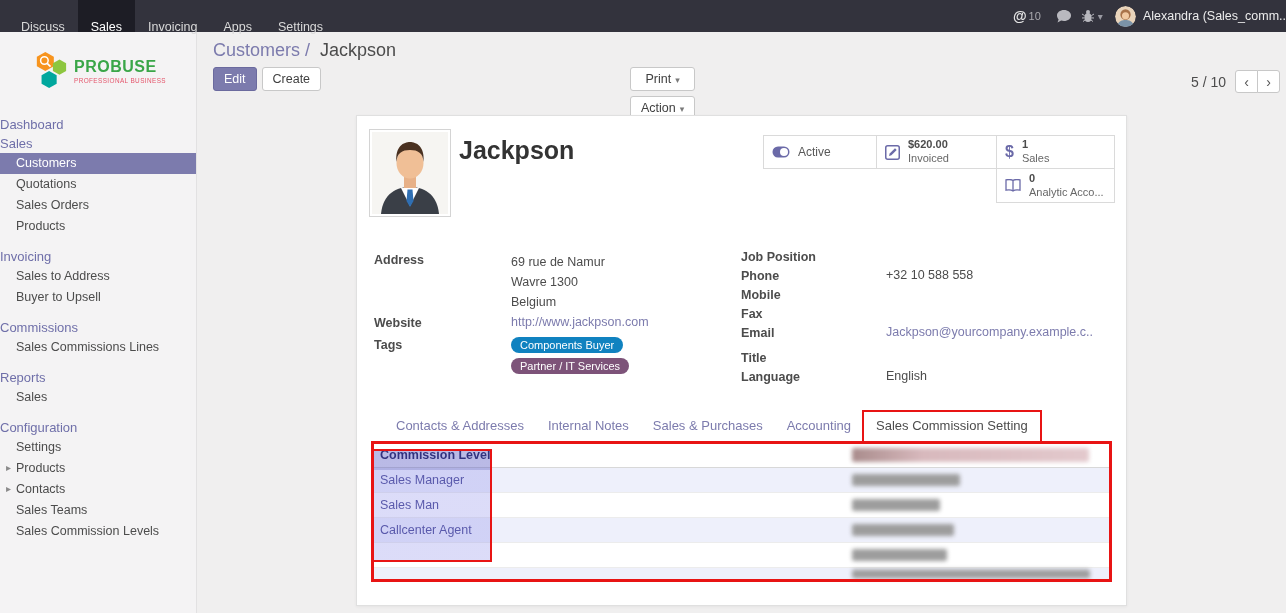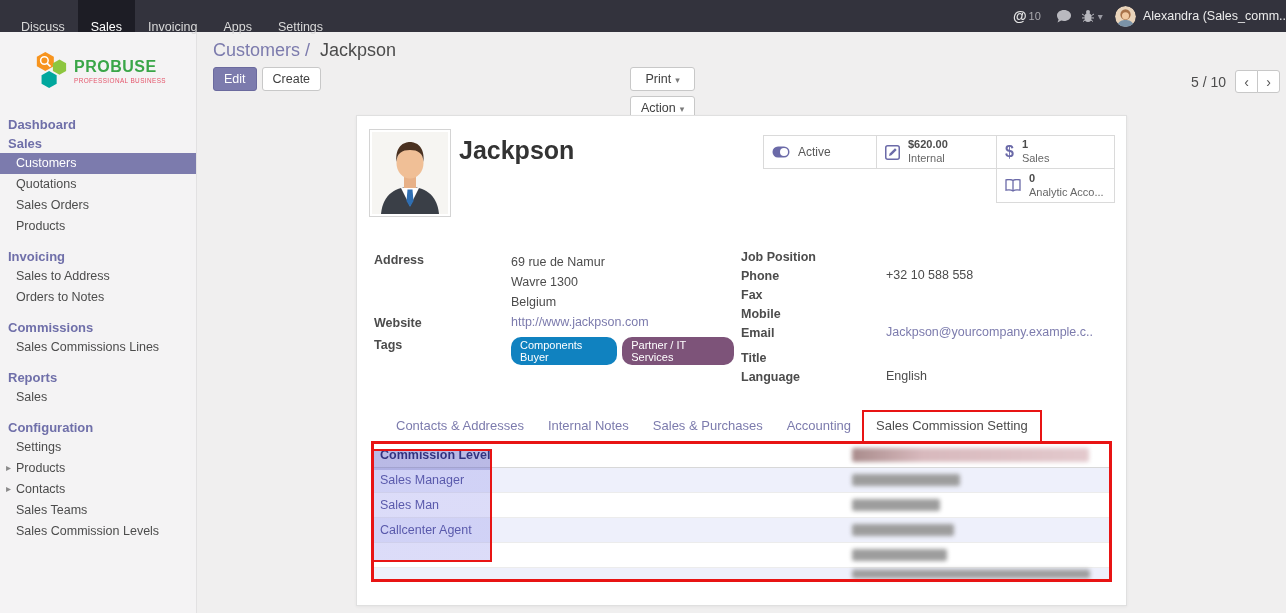--- a/index.html
+++ b/index.html
@@ -21,21 +21,21 @@
   .tb-user { font-size:12.5px; color:#ececec; margin-left:7px; }
 
   
   .sidebar { position:absolute; left:0; top:32px; width:197px; height:581px; background:#f4f3f4; border-right:1px solid #e2e1e2; z-index:20; }
   .logo { display:flex; align-items:center; gap:6px; padding:18px 6px 16px 34px; cursor:pointer; }
   .lt1 { font-size:16px; font-weight:bold; color:#3aa648; letter-spacing:.5px; }
   .lt2 { font-size:6.4px; color:#e4556b; letter-spacing:.4px; margin-top:1px; }
   .nav { margin-top:8px; }
   .nav-sec { margin-top:10px; }
   .nav-sec.tight { margin-top:0; }
-  .nav-head { color:#6f6fa9; font-weight:bold; font-size:13px; padding:2px 8px; cursor:pointer; }
+  .nav-head { color:#6f6fa9; font-weight:normal; font-size:13px; padding:2px 0; cursor:pointer; }
   .nav-item { font-size:12.5px; color:#4c4c4c; padding:3px 8px 4px 16px; cursor:pointer; position:relative; }
   .nav-item.active { background:#7c7bad; color:#fff; }
   .nav-item .exp { position:absolute; left:6px; top:4px; color:#8a8a8a; font-size:10px; }
 
   
   .main { position:absolute; left:197px; top:32px; width:1089px; height:581px; background:#f0efef; }
   .breadcrumb { position:absolute; left:16px; top:8px; font-size:18px; }
   .bc-link { color:#7c7bad; cursor:pointer; }
   .bc-sep { color:#7c7bad; margin:0 5px; }
   .bc-cur { color:#4c4c4c; }
@@ -71,21 +71,21 @@
   .fields-left { position:absolute; left:17px; top:136px; width:360px; }
   .fields-right { position:absolute; left:384px; top:133px; width:365px; }
   .frow { display:flex; margin-bottom:3px; }
   .flabel { width:137px; flex:none; font-weight:bold; color:#4c4c4c; font-size:12.5px; padding-top:1px; }
   .fields-right .flabel { width:145px; }
   .fields-right .frow { margin-bottom:1px; min-height:18px; }
   .frow.gap-top { margin-top:7px; }
   .fval { font-size:12.5px; color:#4c4c4c; }
   .addr-line { line-height:20px; }
   .link { color:#7c7bad; cursor:pointer; }
-  .tagcol { display:flex; flex-direction:row; gap:5px; align-items:flex-start; }
+  .tagcol { display:flex; flex-direction:column; gap:5px; align-items:flex-start; }
   .tag { color:#fff; font-size:11px; padding:2px 9px; border-radius:10px; cursor:pointer; }
   .tag-blue { background:#1082c0; }
   .tag-purple { background:#7d5379; }
 
   
   .tabs { position:absolute; left:17px; top:295px; width:737px; height:31px; border-bottom:1px solid #d9d9d9; display:flex; padding-left:10px; }
   .tab { font-size:13px; color:#7c7bad; line-height:30px; padding:0 12px; cursor:pointer; position:relative; }
   .tab.active { color:#4c4c4c; background:#fff; border:1px solid #d9d9d9; border-bottom-color:#fff; margin-bottom:-1px; line-height:28px; }
   .anno-tab { position:absolute; inset:-2px; border:2px solid #e81414; pointer-events:none; }
 
@@ -176,21 +176,21 @@
       <div class="nav-sec tight">
         <div class="nav-head">Sales</div>
         <div class="nav-item active">Customers</div>
         <div class="nav-item">Quotations</div>
         <div class="nav-item">Sales Orders</div>
         <div class="nav-item">Products</div>
       </div>
       <div class="nav-sec">
         <div class="nav-head">Invoicing</div>
         <div class="nav-item">Sales to Address</div>
-        <div class="nav-item">Orders to Notes</div>
+        <div class="nav-item">Buyer to Upsell</div>
       </div>
       <div class="nav-sec">
         <div class="nav-head">Commissions</div>
         <div class="nav-item">Sales Commissions Lines</div>
       </div>
       <div class="nav-sec">
         <div class="nav-head">Reports</div>
         <div class="nav-item">Sales</div>
       </div>
       <div class="nav-sec">
@@ -257,21 +257,21 @@
 
       <div class="stat" id="stat-invoiced">
         <span class="stat-ico">
           <svg width="15" height="15" viewBox="0 0 15 15">
               <rect x="0.75" y="0.75" width="13.5" height="13.5" rx="2" fill="none" stroke="#6b6aa8" stroke-width="1.5"></rect>
               <path d="M4 11 L4.7 8.6 L10 3.3 L11.7 5 L6.4 10.3 Z" fill="#6b6aa8"></path>
             </svg>
         </span>
         <span class="stat-txt">
           <span class="stat-val">$620.00</span>
-          <span class="stat-lbl">Internal</span>
+          <span class="stat-lbl">Invoiced</span>
         </span>
       </div>
 
       <div class="stat" id="stat-sales">
         <span class="stat-ico stat-dollar">$</span>
         <span class="stat-txt">
           <span class="stat-val">1</span>
           <span class="stat-lbl">Sales</span>
         </span>
       </div>
@@ -313,25 +313,25 @@
       <div class="fields-right">
         <div class="frow">
             <span class="flabel">Job Position</span>
             <span class="fval"></span>
           </div>
         <div class="frow">
             <span class="flabel">Phone</span>
             <span class="fval">+32 10 588 558</span>
           </div>
         <div class="frow">
+            <span class="flabel">Mobile</span>
+            <span class="fval"></span>
+          </div>
+        <div class="frow">
             <span class="flabel">Fax</span>
-            <span class="fval"></span>
-          </div>
-        <div class="frow">
-            <span class="flabel">Mobile</span>
             <span class="fval"></span>
           </div>
         <div class="frow">
             <span class="flabel">Email</span>
             <span class="fval link">Jackpson@yourcompany.example.c..</span>
           </div>
         <div class="frow gap-top">
             <span class="flabel">Title</span>
             <span class="fval"></span>
           </div>

